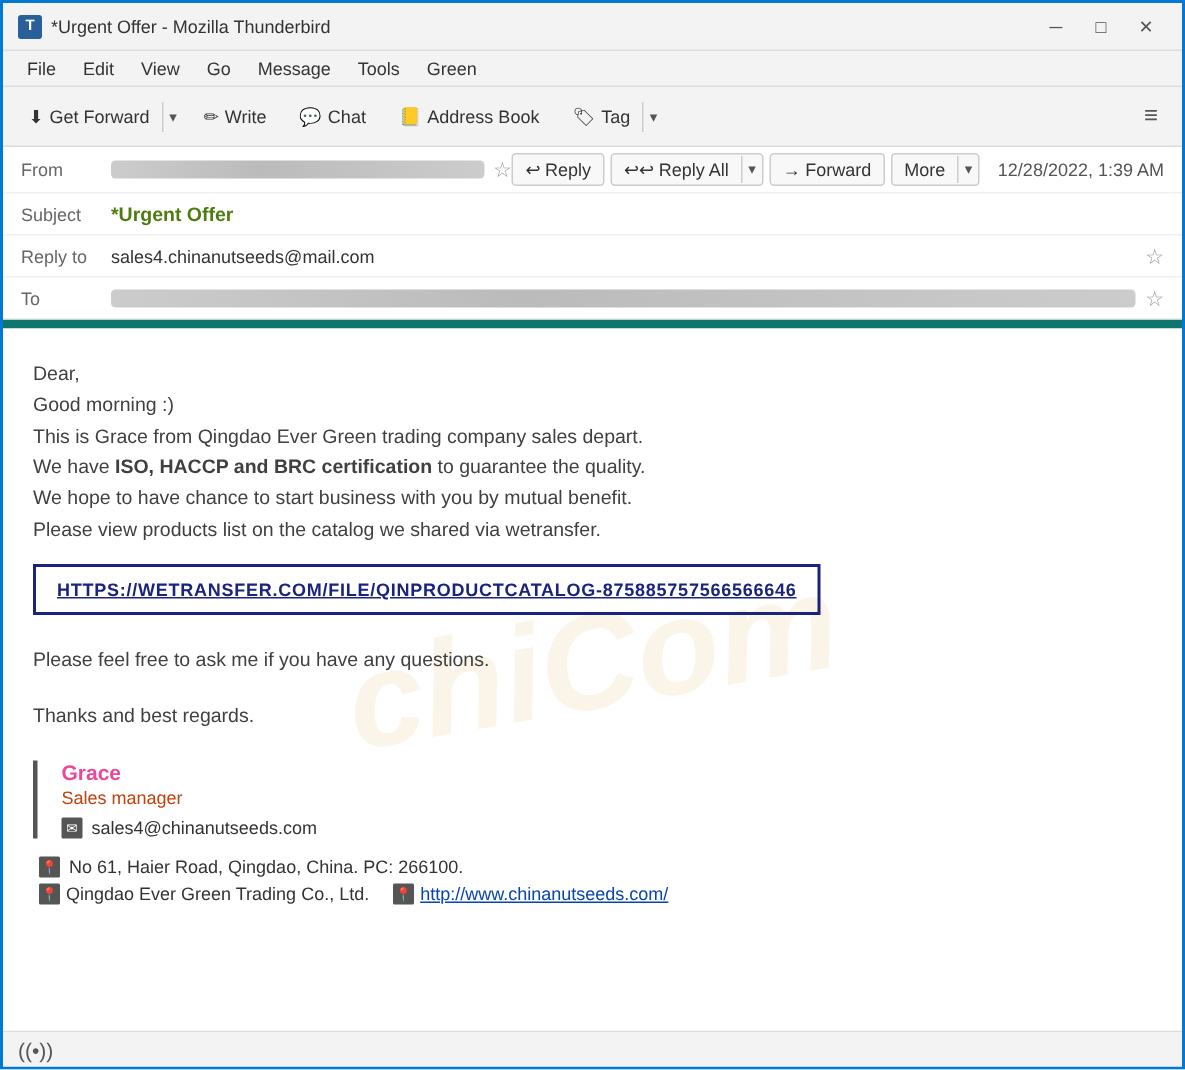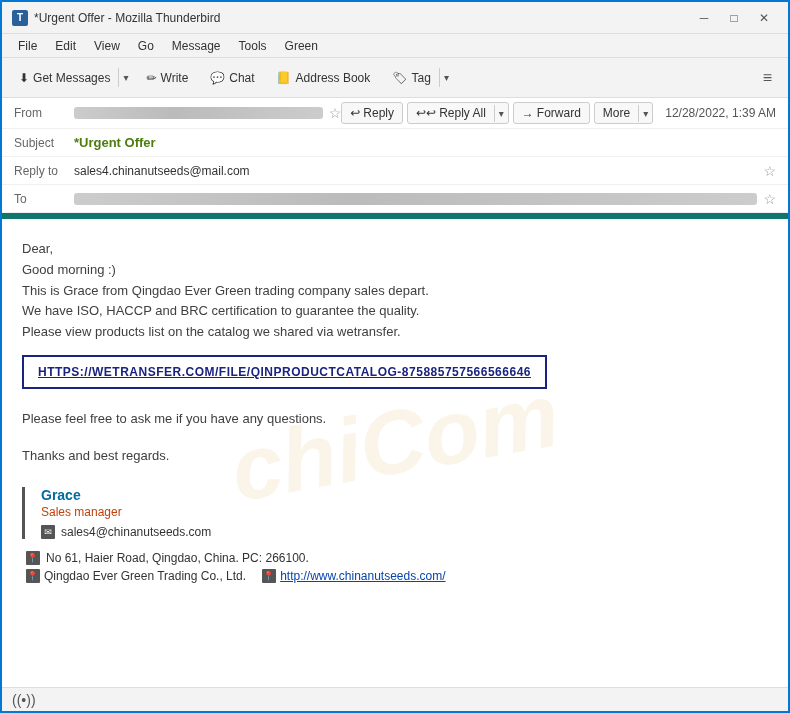--- a/index.html
+++ b/index.html
@@ -271,21 +271,21 @@
       position: relative;
       z-index: 1;
     }
     .email-content p {
       font-size: 13px;
       color: #404040;
       line-height: 1.6;
       margin-bottom: 0;
     }
     .email-content .bold-text {
-      font-weight: normal;
+      font-weight: bold;
     }
     .link-box {
       display: inline-block;
       border: 2px solid #1a237e;
       padding: 8px 14px;
       margin: 12px 0;
       color: #1a237e;
       font-weight: bold;
       font-size: 12px;
       text-decoration: underline;
@@ -294,21 +294,21 @@
       text-transform: uppercase;
     }
     .signature {
       margin-top: 20px;
       padding-left: 16px;
       border-left: 3px solid #555;
     }
     .sig-name {
       font-weight: bold;
       font-size: 14px;
-      color: #0369a1;
+      color: #ec4899;
       margin-bottom: 2px;
     }
     .sig-title {
       font-size: 12px;
       color: #c2410c;
       margin-bottom: 6px;
     }
     .sig-email-row {
       display: flex;
       align-items: center;
@@ -397,21 +397,21 @@
     <span class="menu-item">Go</span>
     <span class="menu-item">Message</span>
     <span class="menu-item">Tools</span>
     <span class="menu-item">Green</span>
   </div>
 
   <div class="toolbar">
     <div class="toolbar-btn-split">
       <button class="split-main">
         <span>⬇</span>
-        <span>Get Messages</span>
+        <span>Get Forward</span>
       </button>
       <button class="split-arrow">▾</button>
     </div>
 
     <button class="toolbar-btn">
       <span>✏</span>
       <span>Write</span>
     </button>
 
     <button class="toolbar-btn">
@@ -488,20 +488,21 @@
 
   <div class="email-body">
     <div class="watermark">chiCom</div>
     <div class="email-content">
       <p>Dear,</p>
       <p>Good morning :)</p>
       <p>This is Grace from Qingdao Ever Green trading company sales depart.</p>
       <p>
         <span>We have </span><span class="bold-text">ISO, HACCP and BRC certification</span><span>  to guarantee the quality.</span>
       </p>
+      <p>We hope to have chance to start business with you by mutual benefit.</p>
       <p>Please view products list on the catalog we shared via wetransfer.</p>
 
       <div class="link-box">HTTPS://WETRANSFER.COM/FILE/QINPRODUCTCATALOG-875885757566566646</div>
 
       <p style="margin-top:8px;">Please feel free to ask me if you have any questions.</p>
       <p style="margin-top:16px;">Thanks and best regards.</p>
 
       
       <div class="signature" style="margin-top:20px;">
         <div class="sig-name">Grace</div>

